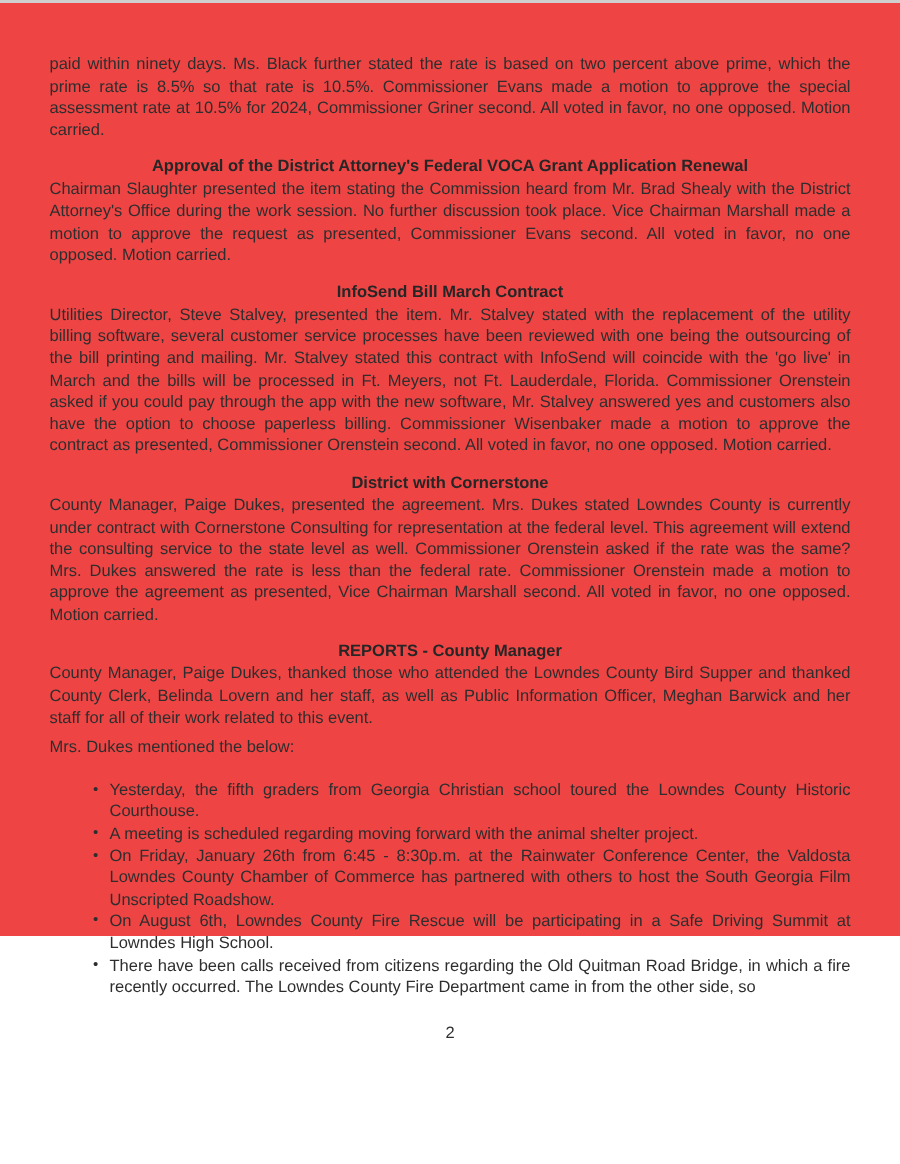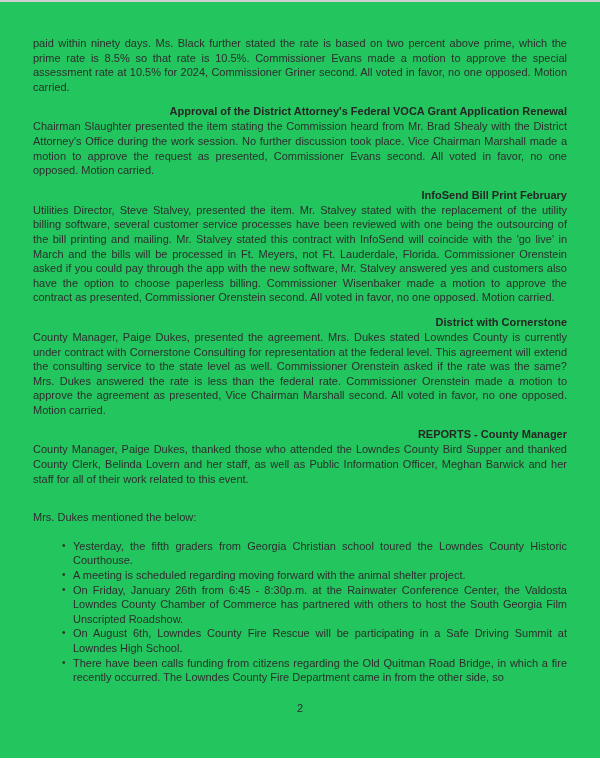--- a/index.html
+++ b/index.html
@@ -13,42 +13,42 @@
     overflow: hidden;
   }
   .scan-edge {
     height: 2px;
     background: #cfcfcf;
     width: 600px;
   }
   .page {
     box-sizing: border-box;
     width: 600px;
-    height: 756px;
+    height: 622px;
     padding: 34px 33px 0 33px;
     font-family: "Liberation Sans", "DejaVu Sans", sans-serif;
     font-size: 11px;
     line-height: 14.6px;
     color: #2e2e2e;
-    background: #22c55e;
+    background: #ef4444;
   }
   p.body-para {
     margin: 0;
     text-align: justify;
   }
   h2.section-heading {
     margin: 10px 0 0 0;
     font-size: 11px;
     line-height: 15px;
     font-weight: bold;
     color: #262626;
-    text-align: right;
+    text-align: center;
   }
   p.lead-para {
-    margin: 24px 0 0 0;
+    margin: 5px 0 0 0;
     text-align: left;
   }
   ul.bullet-list {
     list-style: none;
     margin: 14px 0 16px 0;
     padding: 0 0 0 40px;
   }
   ul.bullet-list li {
     position: relative;
     text-align: justify;
@@ -71,34 +71,34 @@
 
 <div class="scan-edge"></div>
 
 <div class="page">
 
   <p class="body-para">paid within ninety days.  Ms. Black further stated the rate is based on two percent above prime, which the prime rate is 8.5% so that rate is 10.5%.  Commissioner Evans made a motion to approve the special assessment rate at 10.5% for 2024, Commissioner Griner second.  All voted in favor, no one opposed. Motion carried.</p>
 
   <h2 class="section-heading">Approval of the District Attorney's Federal VOCA Grant Application Renewal</h2>
   <p class="body-para">Chairman Slaughter presented the item stating the Commission heard from Mr. Brad Shealy with the District Attorney's Office during the work session.  No further discussion took place.  Vice Chairman Marshall made a motion to approve the request as presented, Commissioner Evans second.  All voted in favor, no one opposed.  Motion carried.</p>
 
-  <h2 class="section-heading">InfoSend Bill Print February</h2>
+  <h2 class="section-heading">InfoSend Bill March Contract</h2>
   <p class="body-para">Utilities Director, Steve Stalvey, presented the item.  Mr. Stalvey stated with the replacement of the utility billing software, several customer service processes have been reviewed with one being the outsourcing of the bill printing and mailing.  Mr. Stalvey stated this contract with InfoSend will coincide with the 'go live' in March and the bills will be processed in Ft. Meyers, not Ft. Lauderdale, Florida. Commissioner Orenstein asked if you could pay through the app with the new software, Mr. Stalvey answered yes and customers also have the option to choose paperless billing. Commissioner Wisenbaker made a motion to approve the contract as presented, Commissioner Orenstein second. All voted in favor, no one opposed.  Motion carried.</p>
 
   <h2 class="section-heading">District with Cornerstone</h2>
   <p class="body-para">County Manager, Paige Dukes, presented the agreement.  Mrs. Dukes stated Lowndes County is currently under contract with Cornerstone Consulting for representation at the federal level.  This agreement will extend the consulting service to the state level as well.  Commissioner Orenstein asked if the rate was the same?  Mrs. Dukes answered the rate is less than the federal rate.  Commissioner Orenstein made a motion to approve the agreement as presented, Vice Chairman Marshall second. All voted in favor, no one opposed.  Motion carried.</p>
 
   <h2 class="section-heading">REPORTS - County Manager</h2>
   <p class="body-para">County Manager, Paige Dukes, thanked those who attended the Lowndes County Bird Supper and thanked County Clerk, Belinda Lovern and her staff, as well as Public Information Officer, Meghan Barwick and her staff for all of their work related to this event.</p>
 
   <p class="lead-para">Mrs. Dukes mentioned the below:</p>
 
   <ul class="bullet-list">
     <li>Yesterday, the fifth graders from Georgia Christian school toured the Lowndes County Historic Courthouse.</li>
     <li>A meeting is scheduled regarding moving forward with the animal shelter project.</li>
     <li>On Friday, January 26th from 6:45 - 8:30p.m. at the Rainwater Conference Center, the Valdosta Lowndes County Chamber of Commerce has partnered with others to host the South Georgia Film Unscripted Roadshow.</li>
     <li>On August 6th, Lowndes County Fire Rescue will be participating in a Safe Driving Summit at Lowndes High School.</li>
-    <li>There have been calls funding from citizens regarding the Old Quitman Road Bridge, in which a fire recently occurred.  The Lowndes County Fire Department came in from the other side, so</li>
+    <li>There have been calls received from citizens regarding the Old Quitman Road Bridge, in which a fire recently occurred.  The Lowndes County Fire Department came in from the other side, so</li>
   </ul>
 
   <div class="page-number">2</div>
 
 </div>
 
 </body></html>

